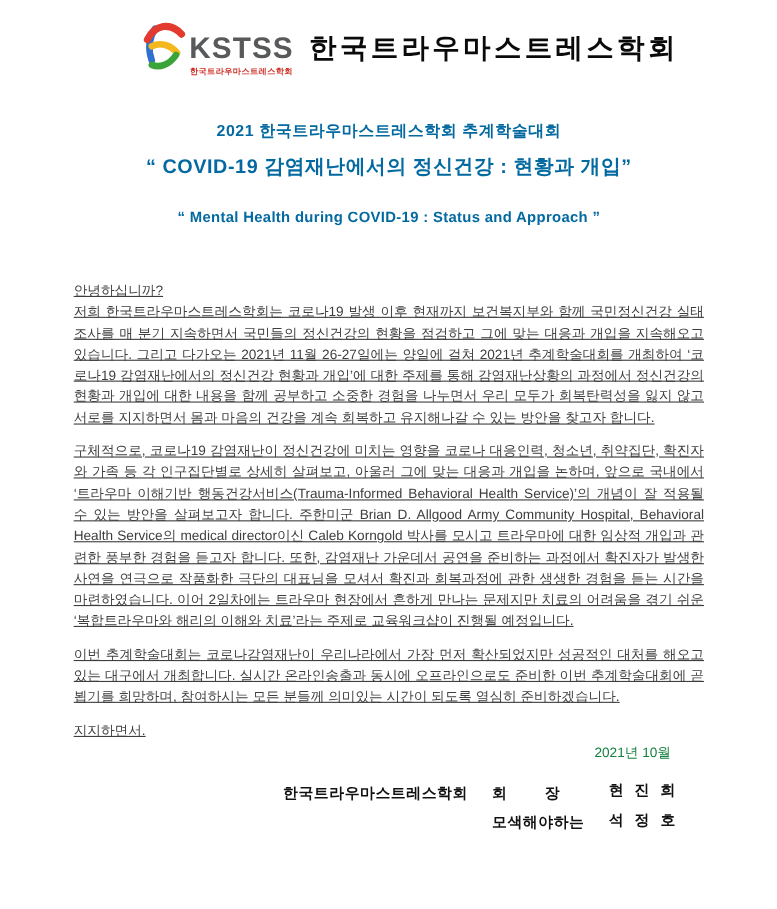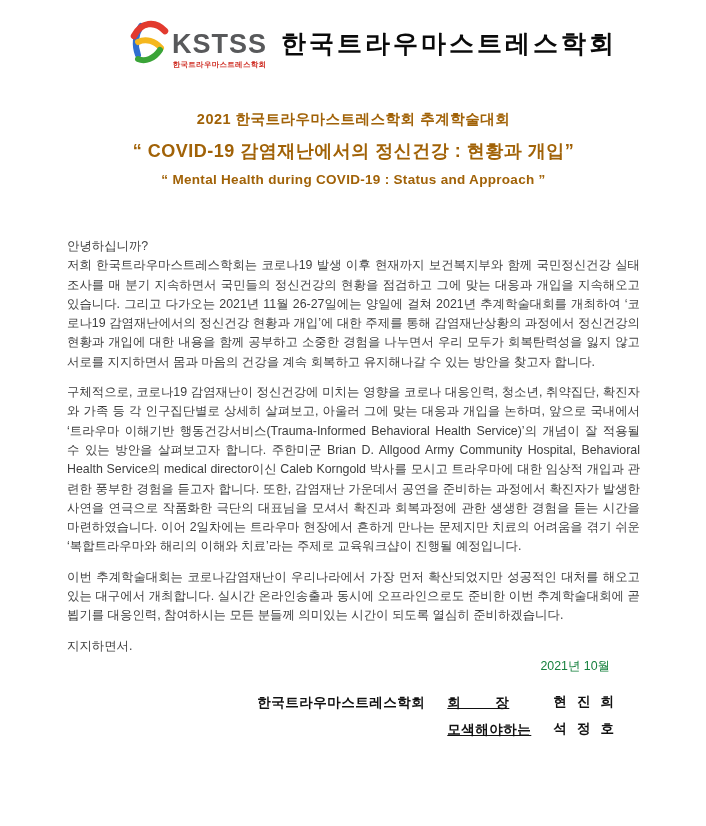--- a/index.html
+++ b/index.html
@@ -19,41 +19,41 @@
   .logo-acronym{
     font-size:27px;font-weight:800;color:#58595b;letter-spacing:1px;
   }
   .logo-subtext{
     font-size:7.5px;font-weight:bold;color:#cf2e24;letter-spacing:0.3px;margin-top:3px;white-space:nowrap;
   }
   .org-title{
     margin:0;font-size:25px;font-weight:800;color:#0a0a0a;letter-spacing:3px;white-space:nowrap;
   }
   
-  .title-block{margin-top:42px;text-align:center;color:#a16207;}
+  .title-block{margin-top:42px;text-align:center;color:#0369a1;}
   .title-line1{font-size:14.5px;font-weight:bold;letter-spacing:0.5px;}
   .title-line2{font-size:18px;font-weight:bold;margin-top:10px;letter-spacing:0.5px;}
-  .title-line3{font-size:13.5px;font-weight:bold;margin-top:9px;letter-spacing:0.3px;}
+  .title-line3{font-size:13.5px;font-weight:bold;margin-top:27px;letter-spacing:0.3px;}
   
   .letter-body{margin-top:50px;font-size:12.4px;line-height:19.3px;color:#3e3e3e;text-align:justify;}
-  .letter-body p{margin:0 0 11px 0;}
+  .letter-body p{margin:0 0 11px 0;text-decoration:underline;}
   .greeting{margin:0 !important;}
   .para-thanks{margin:0 !important;}
   .letter-date{
     text-align:right;padding-right:30px;font-size:12.4px;color:#15803d;margin-top:1px;
   }
   
   .sig-grid{
     margin-top:17px;margin-right:25px;
     display:grid;grid-template-columns:auto auto auto;
     column-gap:22px;row-gap:7px;justify-content:end;align-items:center;
     font-size:13.5px;font-weight:bold;color:#111;
   }
   .sig-org{letter-spacing:0.5px;}
-  .sig-title{white-space:pre;letter-spacing:0.5px;text-decoration:underline;}
+  .sig-title{white-space:pre;letter-spacing:0.5px;}
   .sig-name{letter-spacing:1px;white-space:pre;font-family:Liberation Mono, monospace;}
 </style>
 </head>
 <body>
 
 <div class="page">
 
   <header class="letterhead">
     <div class="logo">
       <svg class="logo-mark" viewBox="0 0 44 48" fill="none" xmlns="http://www.w3.org/2000/svg">
@@ -73,21 +73,21 @@
   <section class="title-block">
     <div class="title-line1">2021 한국트라우마스트레스학회 추계학술대회</div>
     <div class="title-line2">“ COVID-19 감염재난에서의 정신건강 : 현황과 개입”</div>
     <div class="title-line3">“ Mental Health during COVID-19 : Status and Approach ”</div>
   </section>
 
   <main class="letter-body">
     <p class="greeting">안녕하십니까?</p>
     <p>저희 한국트라우마스트레스학회는 코로나19 발생 이후 현재까지 보건복지부와 함께 국민정신건강 실태조사를 매 분기 지속하면서 국민들의 정신건강의 현황을 점검하고 그에 맞는 대응과 개입을 지속해오고 있습니다. 그리고 다가오는 2021년 11월 26-27일에는 양일에 걸쳐 2021년 추계학술대회를 개최하여 ‘코로나19 감염재난에서의 정신건강 현황과 개입’에 대한 주제를 통해 감염재난상황의 과정에서 정신건강의 현황과 개입에 대한 내용을 함께 공부하고 소중한 경험을 나누면서 우리 모두가 회복탄력성을 잃지 않고 서로를 지지하면서 몸과 마음의 건강을 계속 회복하고 유지해나갈 수 있는 방안을 찾고자 합니다.</p>
     <p>구체적으로, 코로나19 감염재난이 정신건강에 미치는 영향을 코로나 대응인력, 청소년, 취약집단, 확진자와 가족 등 각 인구집단별로 상세히 살펴보고, 아울러 그에 맞는 대응과 개입을 논하며, 앞으로 국내에서 ‘트라우마 이해기반 행동건강서비스(Trauma-Informed Behavioral Health Service)’의 개념이 잘 적용될 수 있는 방안을 살펴보고자 합니다. 주한미군 Brian D. Allgood Army Community Hospital, Behavioral Health Service의 medical director이신 Caleb Korngold 박사를 모시고 트라우마에 대한 임상적 개입과 관련한 풍부한 경험을 듣고자 합니다. 또한, 감염재난 가운데서 공연을 준비하는 과정에서 확진자가 발생한 사연을 연극으로 작품화한 극단의 대표님을 모셔서 확진과 회복과정에 관한 생생한 경험을 듣는 시간을 마련하였습니다. 이어 2일차에는 트라우마 현장에서 흔하게 만나는 문제지만 치료의 어려움을 겪기 쉬운 ‘복합트라우마와 해리의 이해와 치료’라는 주제로 교육워크샵이 진행될 예정입니다.</p>
-    <p>이번 추계학술대회는 코로나감염재난이 우리나라에서 가장 먼저 확산되었지만 성공적인 대처를 해오고있는 대구에서 개최합니다. 실시간 온라인송출과 동시에 오프라인으로도 준비한 이번 추계학술대회에 곧 뵙기를 대응인력, 참여하시는 모든 분들께 의미있는 시간이 되도록 열심히 준비하겠습니다.</p>
+    <p>이번 추계학술대회는 코로나감염재난이 우리나라에서 가장 먼저 확산되었지만 성공적인 대처를 해오고있는 대구에서 개최합니다. 실시간 온라인송출과 동시에 오프라인으로도 준비한 이번 추계학술대회에 곧 뵙기를 희망하며, 참여하시는 모든 분들께 의미있는 시간이 되도록 열심히 준비하겠습니다.</p>
     <p class="para-thanks">지지하면서.</p>
 
     <div class="letter-date">2021년 10월</div>
 
     <div class="sig-grid">
       <div class="sig-org">한국트라우마스트레스학회</div>
       <div class="sig-title">회        장</div>
       <div class="sig-name">현 진 희</div>
 
       <div></div>

